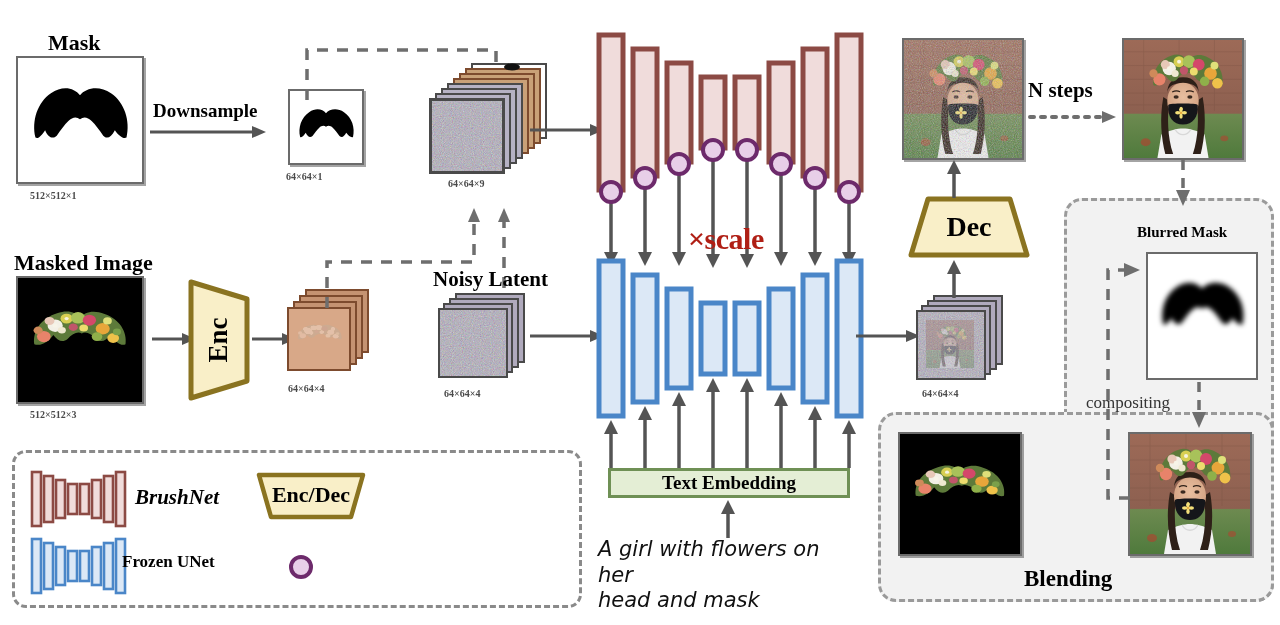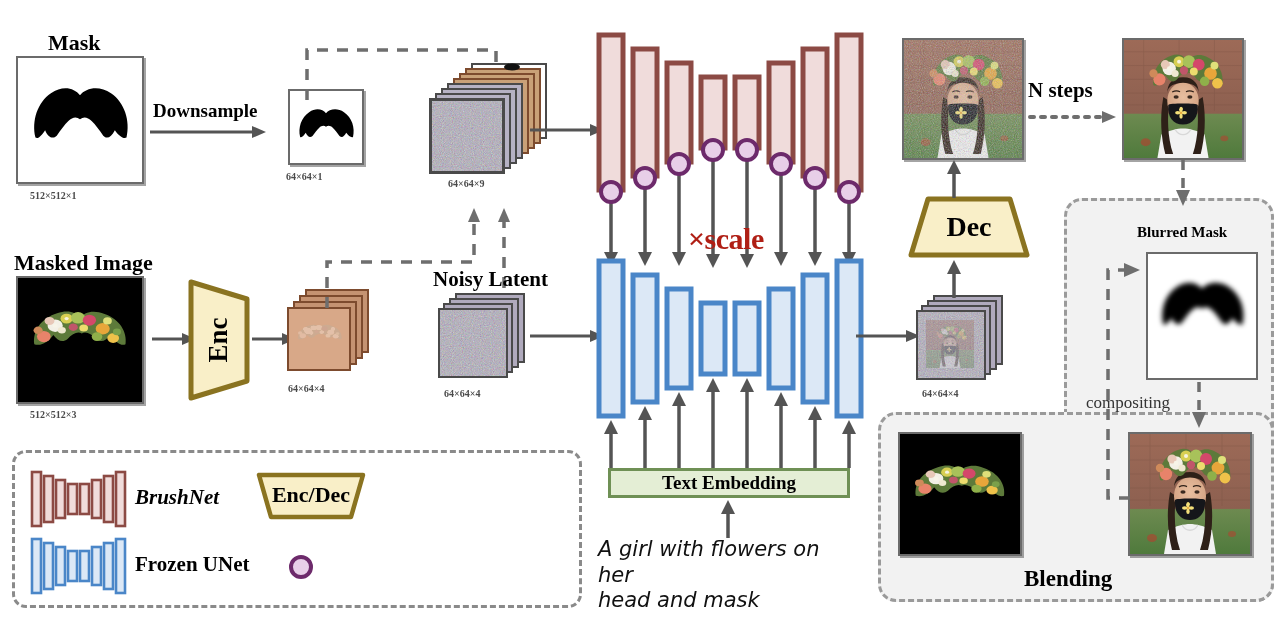--- a/index.html
+++ b/index.html
@@ -479,19 +479,19 @@
       <rect x="2" y="2" width="9" height="54"></rect>
       <rect x="14" y="6" width="9" height="46"></rect>
       <rect x="26" y="10" width="9" height="38"></rect>
       <rect x="38" y="14" width="9" height="30"></rect>
       <rect x="50" y="14" width="9" height="30"></rect>
       <rect x="62" y="10" width="9" height="38"></rect>
       <rect x="74" y="6" width="9" height="46"></rect>
       <rect x="86" y="2" width="9" height="54"></rect>
     </g>
   </svg>
-  <div class="abs lbl" style="left:135px;top:552px;font-size:21px;">Frozen UNet</div>
+  <div class="abs lbl" style="left:122px;top:552px;font-size:17px;">Frozen UNet</div>
 
   <svg class="abs" style="left:286px;top:552px;width:30px;height:30px;">
     <circle cx="15" cy="15" r="10" fill="#e8cfe8" stroke="#6d2a6b" stroke-width="4"></circle>
   </svg>
 
 </div>
 
 </body></html>

